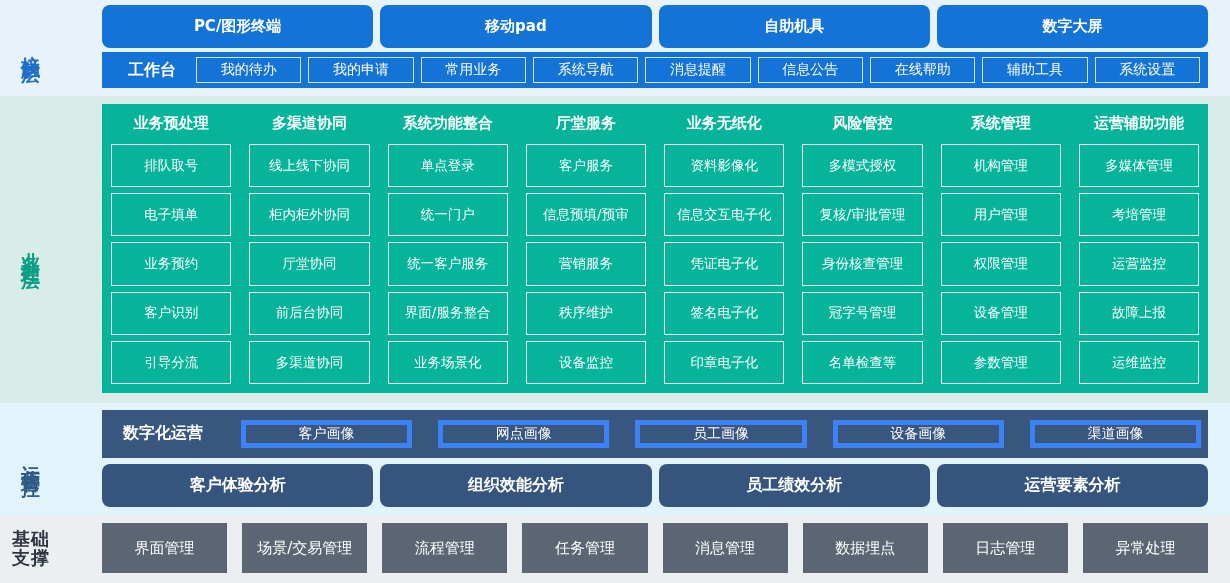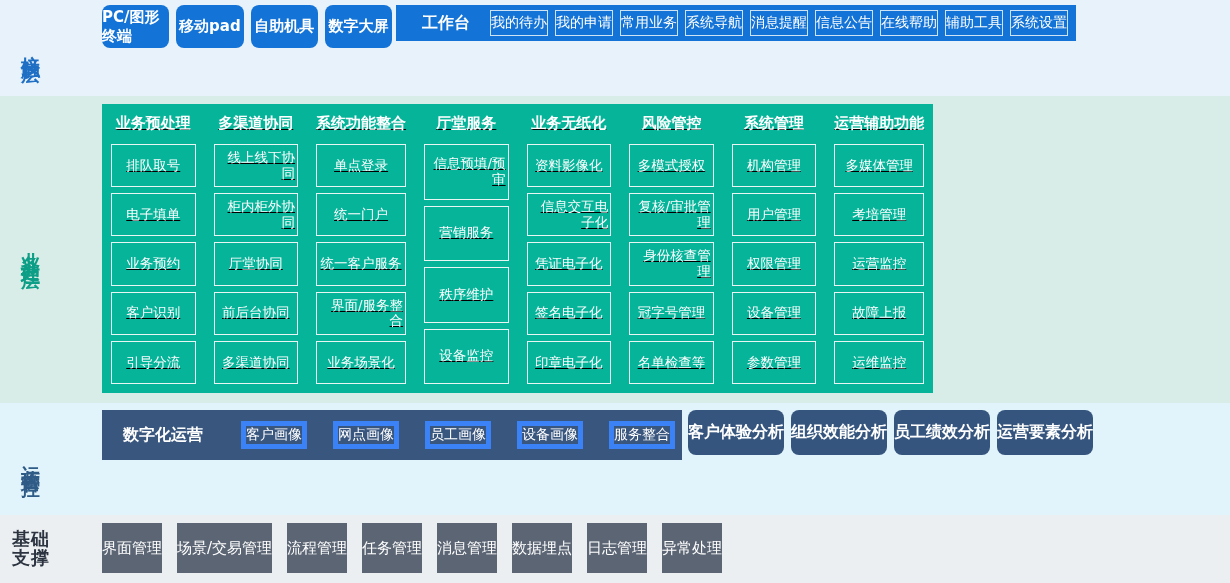--- a/index.html
+++ b/index.html
@@ -25,21 +25,21 @@
     display: flex; align-items: center; justify-content: center;
     font-weight: bold;
     letter-spacing: 1px;
   }
   .layer-label .vtext {
     writing-mode: vertical-rl;
     text-orientation: upright;
     letter-spacing: 5px;
     line-height: 1;
   }
-  .layer-body { flex: 1 1 auto; display: flex; flex-direction: row; padding-left: 40px; }
+  .layer-body { flex: 1 1 auto; display: flex; flex-direction: column; padding-left: 40px; }
 
   
   .layer-access { background: #e8f2fb; height: 96px; padding: 5px 0 6px 0; }
   .layer-access .layer-label { color: #1f6fc4; font-size: 19px; }
   .layer-access .layer-body { padding-right: 22px; gap: 4px; }
 
   .channel-row { display: flex; gap: 7px; height: 43px; }
   .channel-btn {
     flex: 1 1 0;
     background: #1473d6;
@@ -65,21 +65,21 @@
     border: 1px solid #cfe3f7;
     display: flex; align-items: center; justify-content: center;
     color: #ffffff; font-size: 14px; white-space: nowrap;
   }
 
   
   .layer-business { background: #d9ede8; flex: 1 1 auto; padding: 8px 0 10px 0; }
   .layer-business .layer-label { color: #0c9e86; font-size: 19px; }
   .layer-business .layer-body { padding-right: 22px; }
 
-  .biz-columns { display: flex; height: 100%; text-decoration: underline; }
+  .biz-columns { display: flex; height: 100%; }
   .biz-col {
     flex: 1 1 0;
     background: #06b49a;
     padding: 7px 9px 9px 9px;
     display: flex; flex-direction: column; gap: 6px;
   }
   .biz-col-title {
     color: #ffffff; font-size: 15px; font-weight: bold;
     text-align: center; padding: 3px 0 5px 0;
     white-space: nowrap;
@@ -200,20 +200,21 @@
           <div class="biz-col-title">系统功能整合</div>
           <div class="biz-item">单点登录</div>
           <div class="biz-item">统一门户</div>
           <div class="biz-item">统一客户服务</div>
           <div class="biz-item">界面/服务整合</div>
           <div class="biz-item">业务场景化</div>
         </div>
 
         <div class="biz-col">
           <div class="biz-col-title">厅堂服务</div>
+          <div class="biz-item">客户服务</div>
           <div class="biz-item">信息预填/预审</div>
           <div class="biz-item">营销服务</div>
           <div class="biz-item">秩序维护</div>
           <div class="biz-item">设备监控</div>
         </div>
 
         <div class="biz-col">
           <div class="biz-col-title">业务无纸化</div>
           <div class="biz-item">资料影像化</div>
           <div class="biz-item">信息交互电子化</div>
@@ -258,21 +259,21 @@
       <span class="vtext">运营管控</span>
     </div>
     <div class="layer-body">
 
       <div class="ops-portrait-bar">
         <div class="ops-portrait-title">数字化运营</div>
         <div class="ops-portrait-item">客户画像</div>
         <div class="ops-portrait-item">网点画像</div>
         <div class="ops-portrait-item">员工画像</div>
         <div class="ops-portrait-item">设备画像</div>
-        <div class="ops-portrait-item">服务整合</div>
+        <div class="ops-portrait-item">渠道画像</div>
       </div>
 
       <div class="ops-analysis-row">
         <div class="ops-analysis-btn">客户体验分析</div>
         <div class="ops-analysis-btn">组织效能分析</div>
         <div class="ops-analysis-btn">员工绩效分析</div>
         <div class="ops-analysis-btn">运营要素分析</div>
       </div>
 
     </div>

